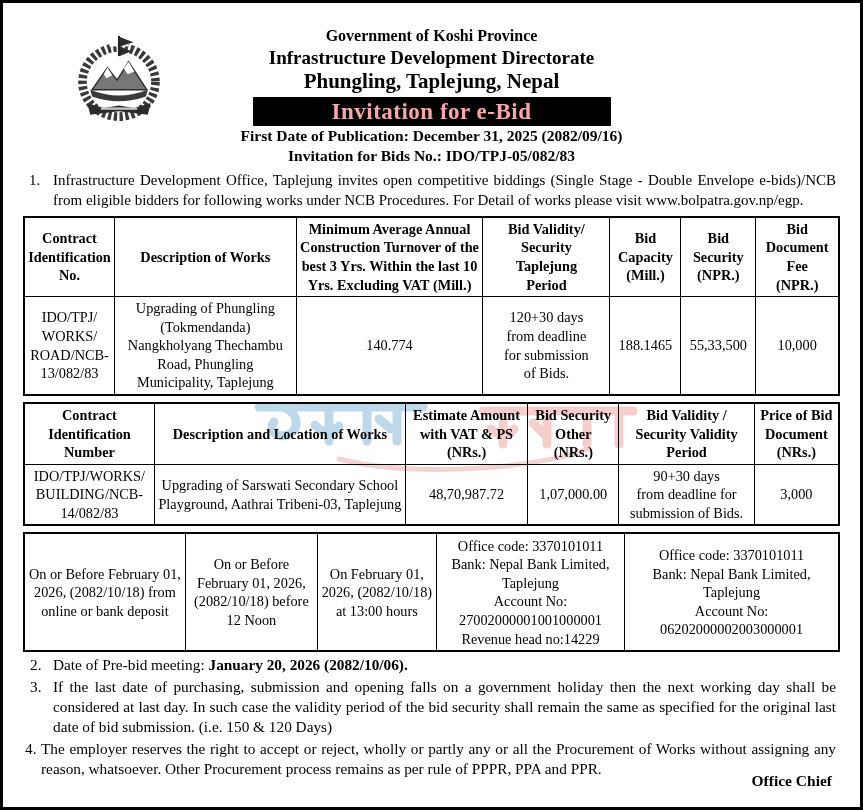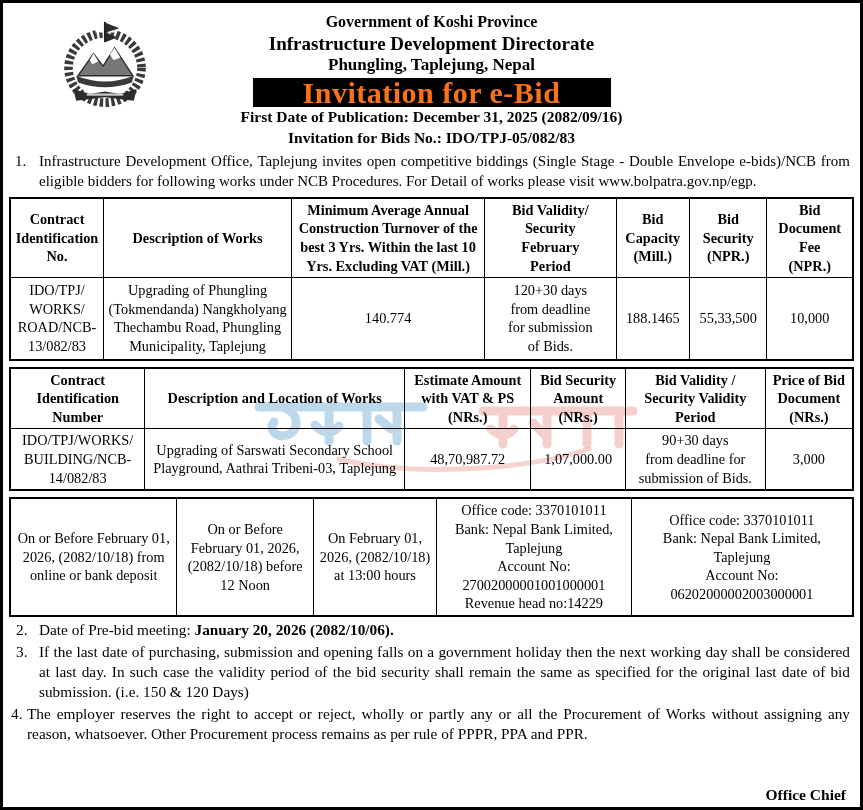--- a/index.html
+++ b/index.html
@@ -1,39 +1,39 @@
 <!DOCTYPE html>
 <html><head>
 <meta charset="utf-8">
 <style>
   html,body{margin:0;padding:0;background:#fff;}
   .page{
     position:relative;
     width:863px;height:810px;
     box-sizing:border-box;
     border:3px solid #000;
-    padding:4px;
+    padding:18px;
     background:#fff;
     color:#000;
     font-family:"Liberation Serif", "DejaVu Serif", serif;
     overflow:hidden;
   }
   .watermark{position:absolute;z-index:0;left:248px;top:390px;width:410px;height:88px;pointer-events:none;}
   .content{position:relative;z-index:1;height:100%;}
   .emblem{position:absolute;left:50px;top:8px;width:96px;height:96px;}
   .hdr{text-align:center;font-weight:bold;line-height:1.22;}
   .hdr .l1{font-size:16px;margin-top:5px;}
   .hdr .l2{font-size:18px;}
   .hdr .l3{font-size:19px;}
   .hdr .l4{font-size:25px;}
-  .hdr .l5{font-size:17px;}
+  .hdr .l5{font-size:21px;}
   .banner-wrap{text-align:center;margin-top:3px;}
   .banner{
     display:inline-block;width:358px;height:29px;line-height:29px;
-    background:#000;color:#f97316;font-weight:bold;font-size:30px;letter-spacing:0.5px;
+    background:#000;color:#fca5a5;font-weight:bold;font-size:23px;letter-spacing:0.5px;
   }
   .pub,.bidno{text-align:center;font-weight:bold;font-size:15.5px;line-height:1.3;}
   .pub{margin-top:0;}
   .intro{display:flex;font-size:15px;line-height:1.34;margin:3px 4px 3px 2px;}
   .intro .num{flex:0 0 30px;padding-left:6px;box-sizing:border-box;}
   .intro .txt{flex:1;text-align:justify;padding-right:2px;}
   table.t{
     width:calc(100% - 4px);
     margin:0 2px;
     border-collapse:collapse;
@@ -141,21 +141,21 @@
         <th>Contract
 Identification
 No.</th>
         <th>Description of Works</th>
         <th>Minimum Average Annual
 Construction Turnover of the
 best 3 Yrs. Within the last 10
 Yrs. Excluding VAT (Mill.)</th>
         <th>Bid Validity/
 Security
-February
+Taplejung
 Period</th>
         <th>Bid
 Capacity
 (Mill.)</th>
         <th>Bid
 Security
 (NPR.)</th>
         <th>Bid
 Document
 Fee
@@ -191,21 +191,21 @@
       <tbody>
           <tr class="t2h">
         <th>Contract
 Identification
 Number</th>
         <th>Description and Location of Works</th>
         <th>Estimate Amount
 with VAT &amp; PS
 (NRs.)</th>
         <th>Bid Security
-Amount
+Other
 (NRs.)</th>
         <th>Bid Validity /
 Security Validity
 Period</th>
         <th>Price of Bid
 Document
 (NRs.)</th>
       </tr>
       <tr class="t2b">
         <td class="pre">IDO/TPJ/WORKS/

